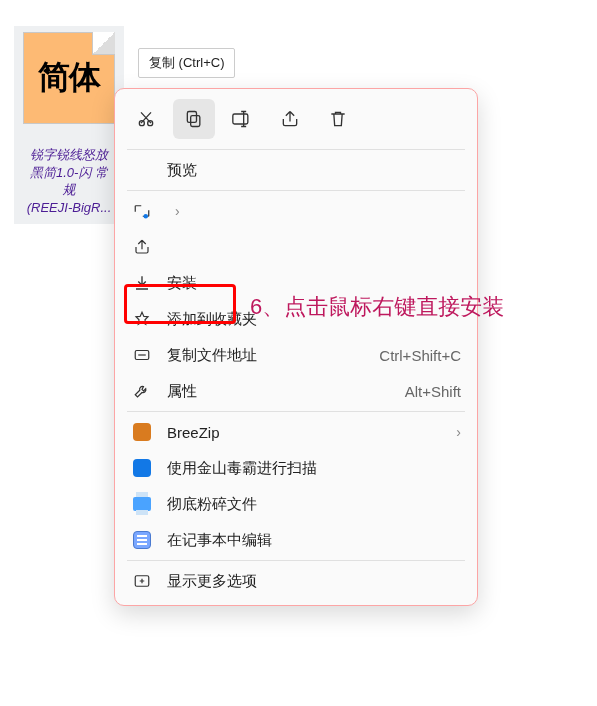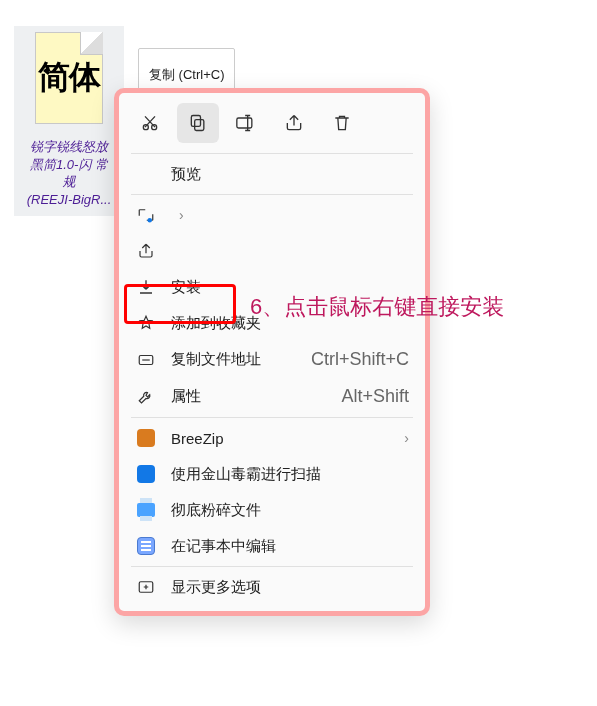--- a/index.html
+++ b/index.html
@@ -16,24 +16,24 @@
   .file-wrap {
     position: absolute;
     top: 26px;
     left: 14px;
     width: 110px;
     text-align: center;
     background: #eef0f2;
     padding: 6px 4px 8px;
   }
   .thumb {
-    width: 68px;
+    width: 92px;
     height: 92px;
-    margin: 0 auto 14px;
-    background: #fef9c3;
+    margin: 0 auto 22px;
+    background: #fdba74;
     border: 1px solid #c8c8c8;
     position: relative;
     display: flex;
     align-items: center;
     justify-content: center;
   }
   .thumb::before {
     content: "";
     position: absolute;
     top: -1px; right: -1px;
@@ -56,35 +56,35 @@
     font-style: italic;
   }
 
   
   .tooltip {
     position: absolute;
     top: 48px;
     left: 138px;
     background: #fff;
     border: 1px solid #ccc;
-    padding: 17px 10px;
+    padding: 5px 10px;
     font-size: 13px;
     color: #222;
     border-radius: 2px;
     white-space: nowrap;
   }
 
   
   .ctx-menu {
     position: absolute;
     top: 88px;
     left: 114px;
-    width: 316px;
+    width: 364px;
     background: #fafafa;
-    border: 5px solid #fca5a5;
+    border: 1px solid #fca5a5;
     border-radius: 10px;
     box-shadow: 0 8px 24px rgba(0,0,0,0.15);
     padding: 6px;
   }
   .icon-row {
     display: flex;
     gap: 6px;
     padding: 4px 4px 8px;
   }
   .icon-btn {
@@ -115,21 +115,21 @@
     width: 22px;
     height: 20px;
     display: flex;
     align-items: center;
     justify-content: center;
     margin-right: 14px;
     flex-shrink: 0;
   }
   .mi-label { flex: 1; }
   .mi-shortcut {
-    font-size: 18px;
+    font-size: 15px;
     color: #666;
     margin-left: 0;
   }
   .mi-arrow {
     color: #888;
     font-size: 14px;
     margin-left: 8px;
   }
 
   

